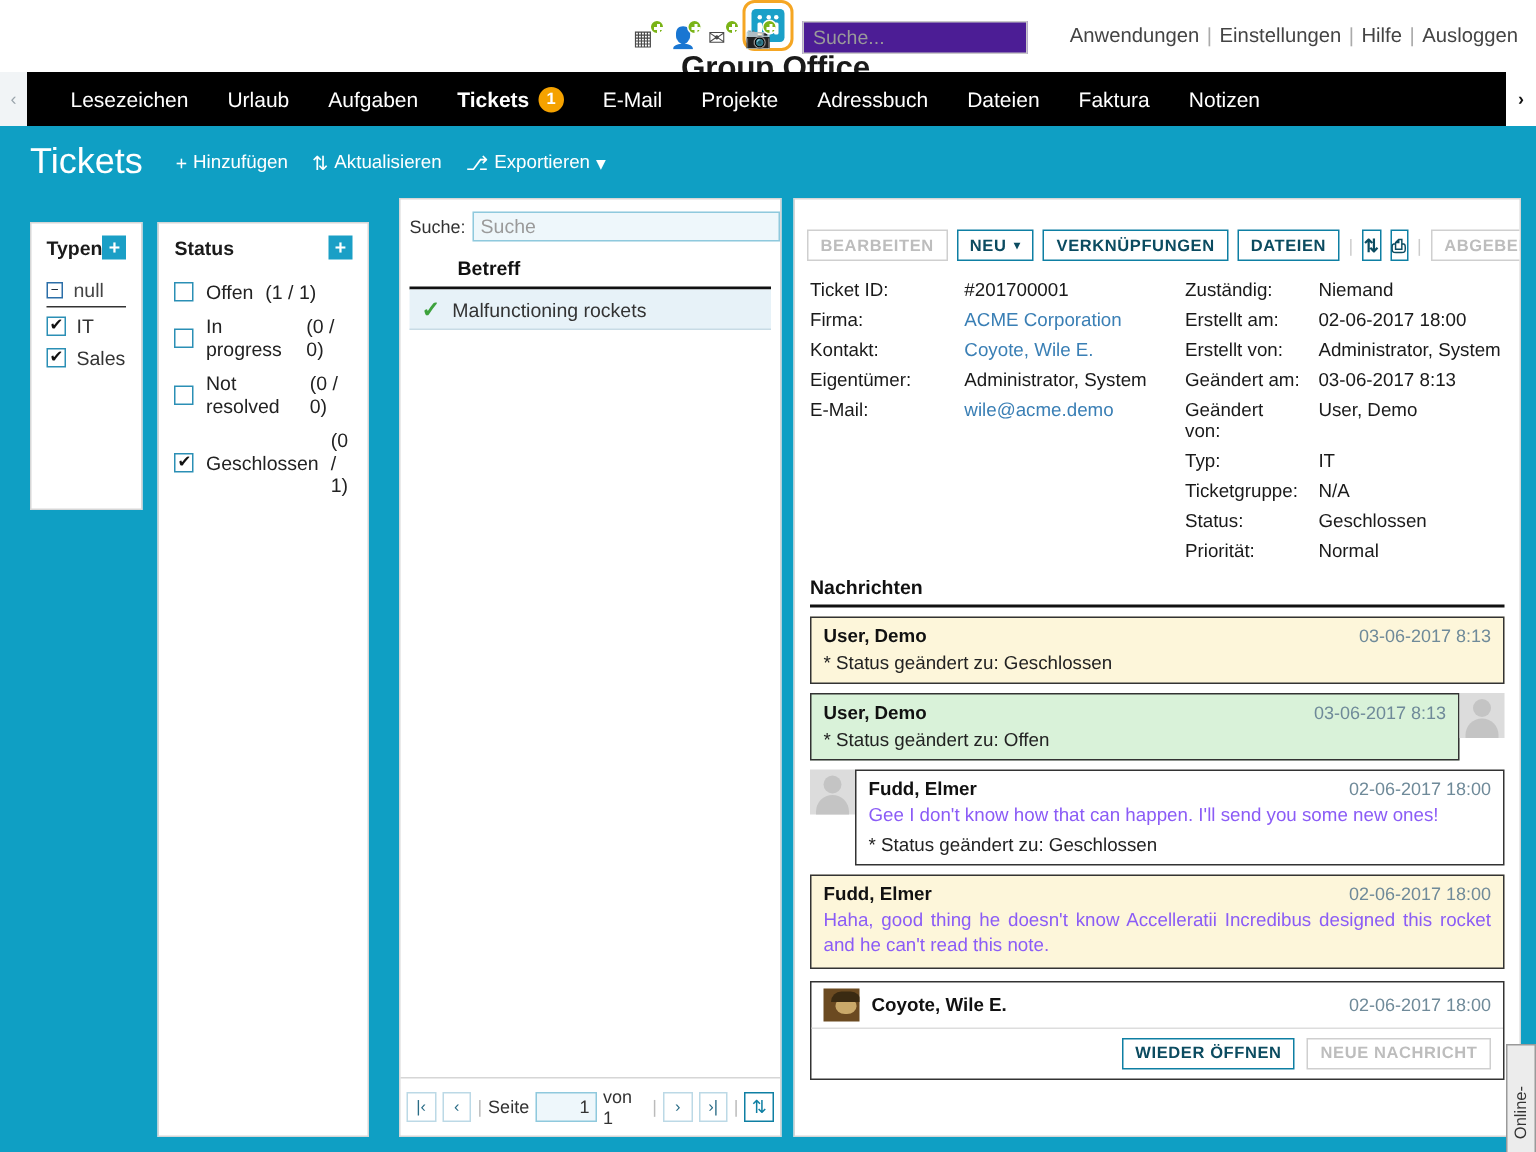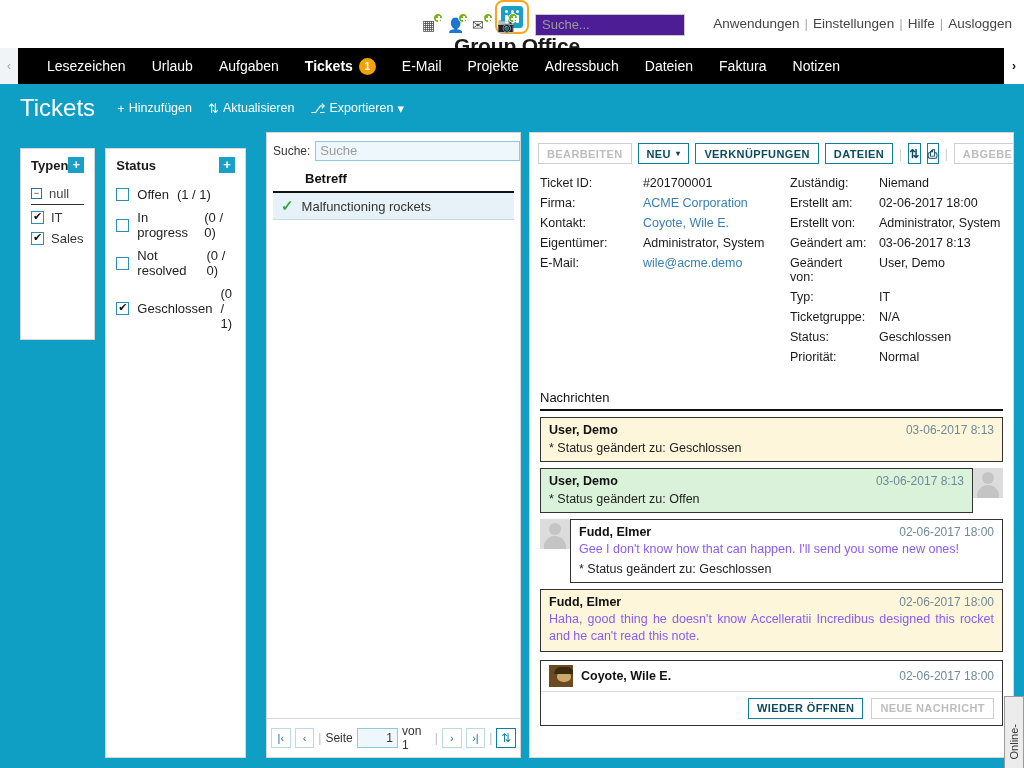--- a/index.html
+++ b/index.html
@@ -89,39 +89,39 @@
   .pgbtn { width:20px; height:20px; border:1px solid #bcd9e6; background:#fff; color:#2a6c86;
            display:flex; align-items:center; justify-content:center; font-size:11px; }
   .pgbtn.dark { border-color:#0e7fa3; color:#0e7fa3; font-size:12px; }
   .pgsep { color:#bbb; }
   .pgnum { width:42px; height:20px; border:1px solid #8fc9dd; background:#eef7fb; text-align:right;
            padding-right:4px; font-size:12px; line-height:18px; }
 
   .rightcol { flex:1 1 auto; margin-left:8px; background:#fff; border:1px solid #d6d6d6;
               display:flex; flex-direction:column; overflow:hidden; position:relative; }
 
-  .dtoolbar { display:flex; align-items:center; gap:6px; padding:10px 8px 6px 8px; }
+  .dtoolbar { display:flex; align-items:center; gap:6px; padding:20px 8px 6px 8px; }
   .btn { border:1px solid #0e7fa3; background:#fff; color:#0b4b60; font-size:11px; font-weight:bold;
          letter-spacing:.4px; padding:3px 8px; height:21px; display:flex; align-items:center; white-space:nowrap; }
   .btn.disabled { border-color:#cfcfcf; color:#bdbdbd; }
   .btn.icon { padding:0; width:21px; justify-content:center; font-size:12px; }
   .btn .caret { margin-left:5px; font-size:8px; }
   .vsep { color:#ccc; font-size:12px; }
 
   .tickethead { font-size:13.5px; font-weight:bold; color:#111; margin:2px 10px 0 10px;
                 padding-bottom:5px; border-bottom:2px solid #111; }
   .fields { display:flex; padding:6px 10px 0 10px; font-size:12.5px; }
   .fcol { display:grid; grid-template-columns:auto auto; row-gap:6px; column-gap:10px; align-content:start; }
   .fcol.left { width:250px; }
   .fcol.right { flex:1 1 auto; }
   .flabel { color:#1a1a1a; }
   .fval { color:#1a1a1a; }
   .fval.link { color:#3a7fb5; }
 
-  .msg-title { font-size:13px; font-weight:normal; color:#111; margin:26px 10px 0 10px;
+  .msg-title { font-size:13px; font-weight:bold; color:#111; margin:10px 10px 0 10px;
                padding-bottom:4px; border-bottom:2px solid #111; }
   .msgs { padding:6px 10px 0 10px; display:flex; flex-direction:column; gap:6px; }
   .bubble-row { display:flex; align-items:flex-start; }
   .bubble-row.right { justify-content:flex-end; }
   .bubble { border:1px solid #555; padding:5px 8px 6px 8px; font-size:12.5px; position:relative; }
   .bubble.yellow { background:#fdf6da; border-color:#333; }
   .bubble.green { background:#d9f2d9; border-color:#333; }
   .bubble.white { background:#fff; border-color:#333; }
   .bhead { display:flex; justify-content:space-between; align-items:baseline; gap:12px; }
   .bname { font-weight:bold; color:#111; font-size:12.5px; }

